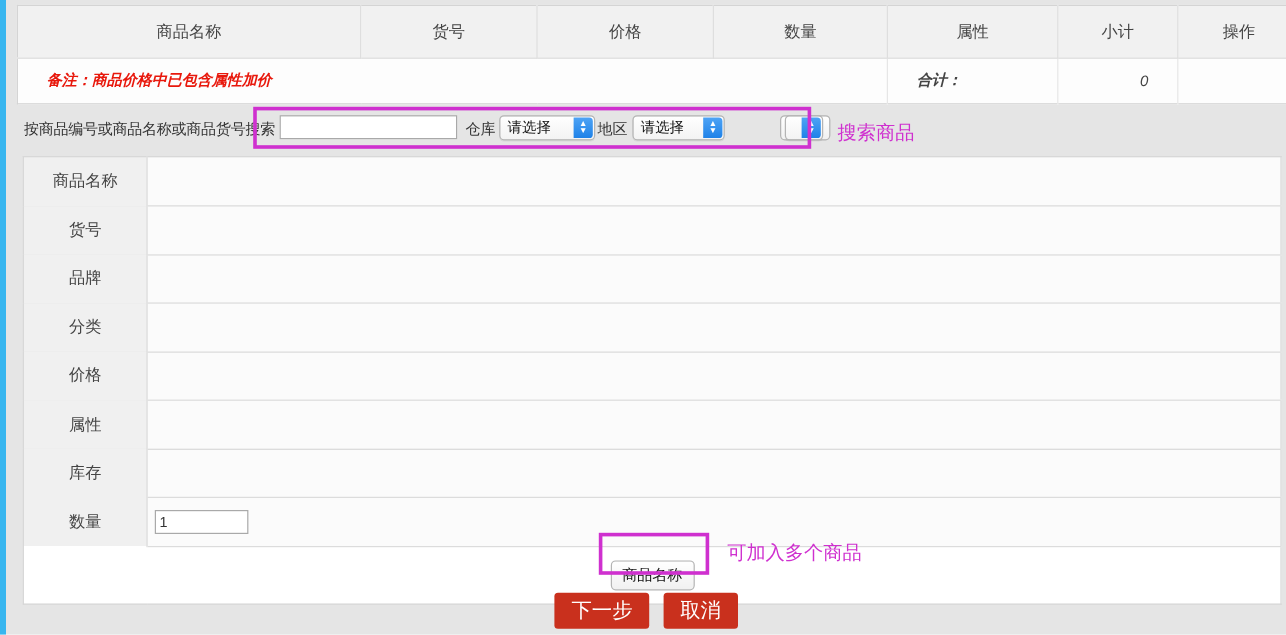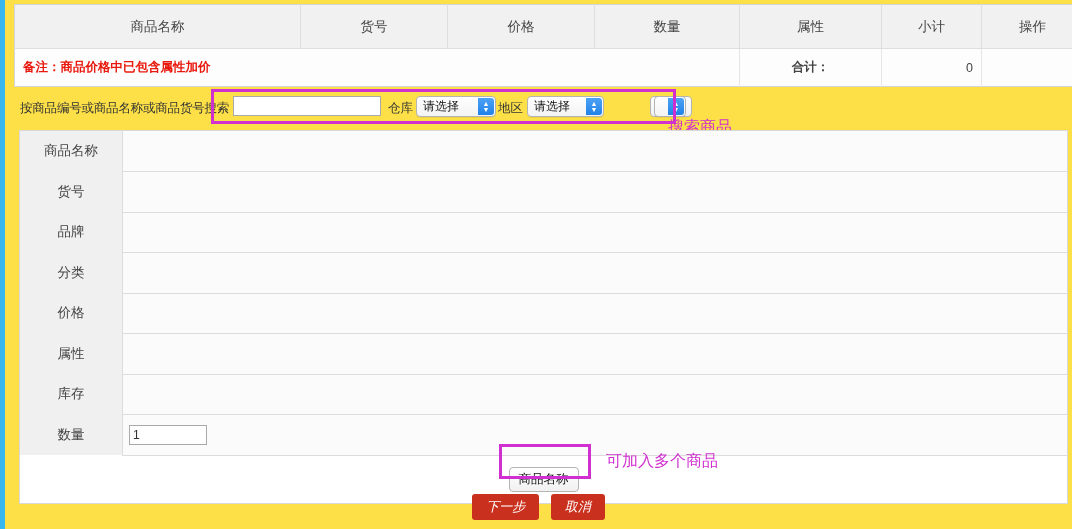--- a/index.html
+++ b/index.html
@@ -23,21 +23,21 @@
     left: 0; top: 0;
     width: 5px; height: 529px;
     background: #38b6ef;
   }
 
   .page-body {
     position: absolute;
     left: 5px; top: 0;
     width: 1067px;
     height: 529px;
-    background: #fde047;
+    background: #e5e5e5;
   }
 
   
   .cart-table {
     position: absolute;
     left: 9px;
     top: 4px;
     width: 1054px;
     border-collapse: collapse;
     table-layout: fixed;
@@ -53,32 +53,33 @@
     font-size: 13.5px;
     color: #444;
     text-align: center;
   }
   .cart-table th:last-child { border-right: none; }
   .cart-table td {
     height: 37px;
     border-right: 1px solid #e6e6e6;
     background: #fdfdfd;
     font-size: 12.5px;
-    padding: 0 8px;
+    padding: 0 24px;
     vertical-align: middle;
+    font-style: italic;
   }
   .cart-table td:last-child { border-right: none; }
   .note-cell {
     color: #e8180c;
     font-weight: bold;
     font-size: 12.5px;
     text-align: left;
   }
   .total-label-cell {
-    text-align: center;
+    text-align: left;
     color: #444;
     font-weight: bold;
     font-size: 13px;
   }
   .total-value-cell {
     text-align: right;
     color: #444;
     font-size: 13px;
   }
 
@@ -199,21 +200,21 @@
     top: 444px;
     width: 92px;
     height: 35px;
   }
   .anno-text {
     position: absolute;
     color: #cf30cf;
     font-size: 16px;
     font-weight: normal;
   }
-  .anno-text-search { left: 663px; top: 101px; margin-top: 16px; }
+  .anno-text-search { left: 693px; top: 101px; }
   .anno-text-add { left: 601px; top: 451px; }
 
   
   .detail-table {
     position: absolute;
     left: 14px;
     top: 130px;
     width: 1049px;
     border-collapse: collapse;
     table-layout: fixed;
@@ -273,27 +274,26 @@
     top: 494px;
     width: 1067px;
     text-align: center;
   }
   .btn-red {
     display: inline-block;
     background: #c9301d;
     color: #ffffff;
     border: none;
     border-radius: 3px;
-    font-size: 13px;
+    font-size: 17px;
     font-family: "Liberation Sans", sans-serif;
     padding: 5px 14px;
     margin: 0 4px;
     cursor: pointer;
     line-height: 1.2;
-    font-style: italic;
   }
 </style>
 </head>
 <body>
 
 <div class="page-edge"></div>
 
 <div class="page-body">
 
   <table class="cart-table">

